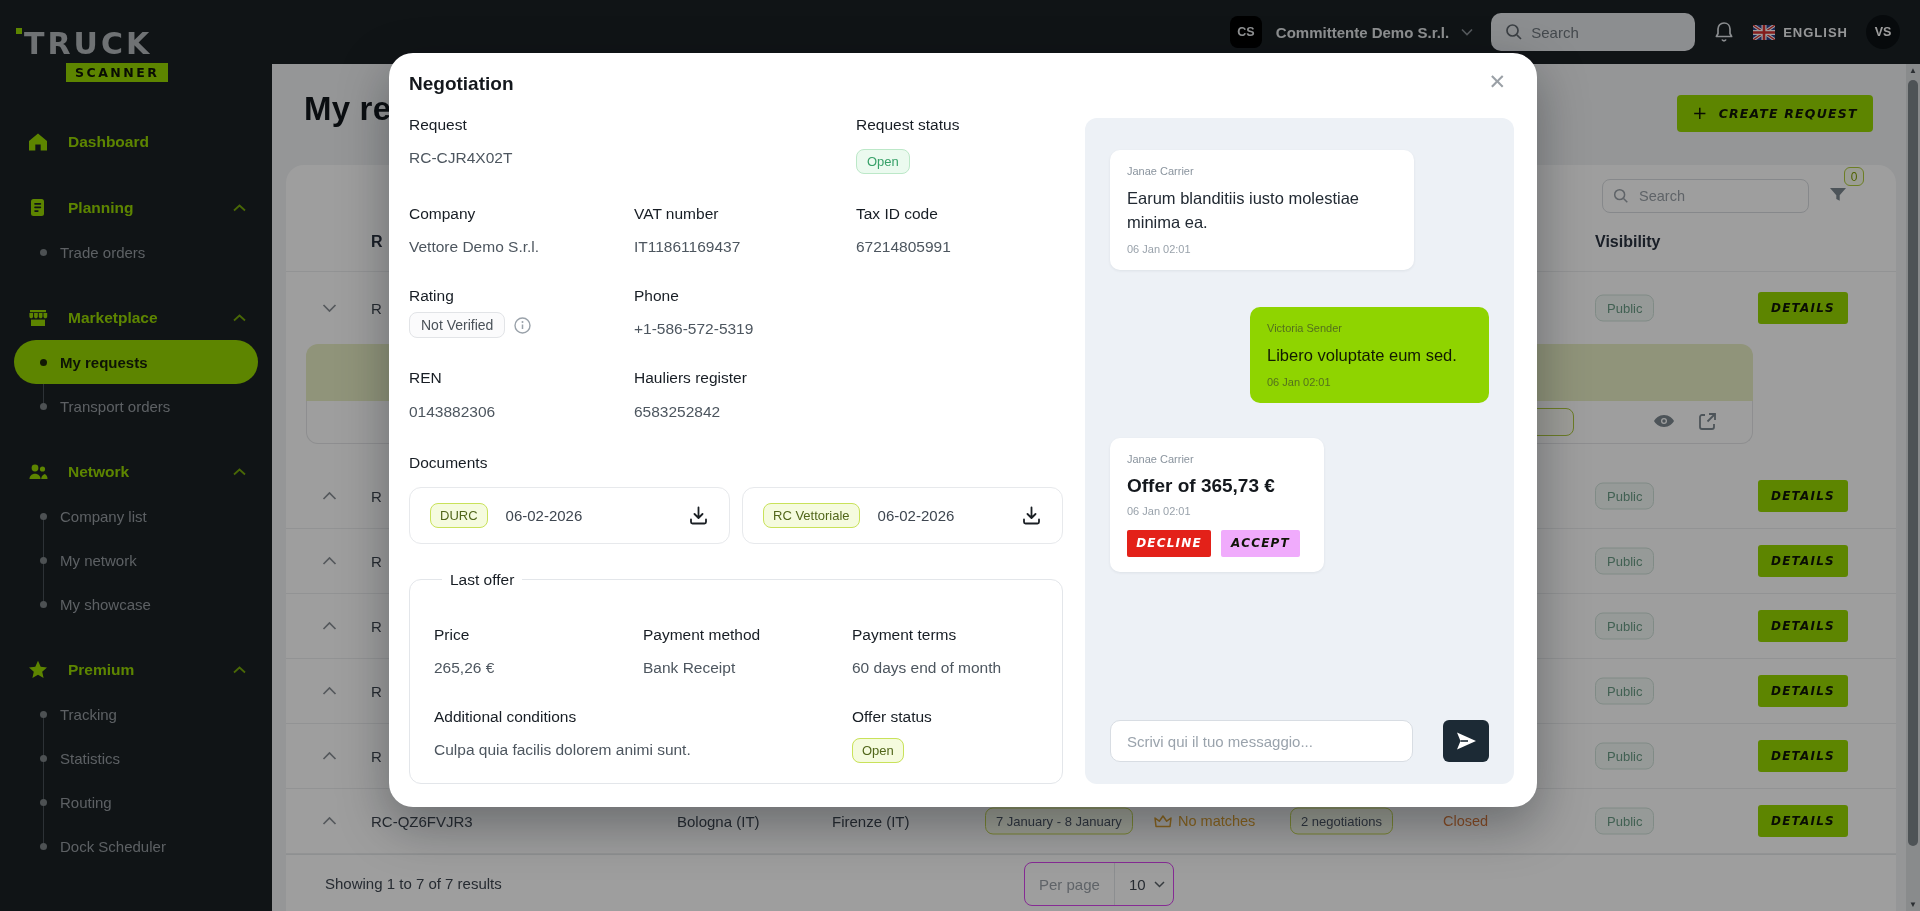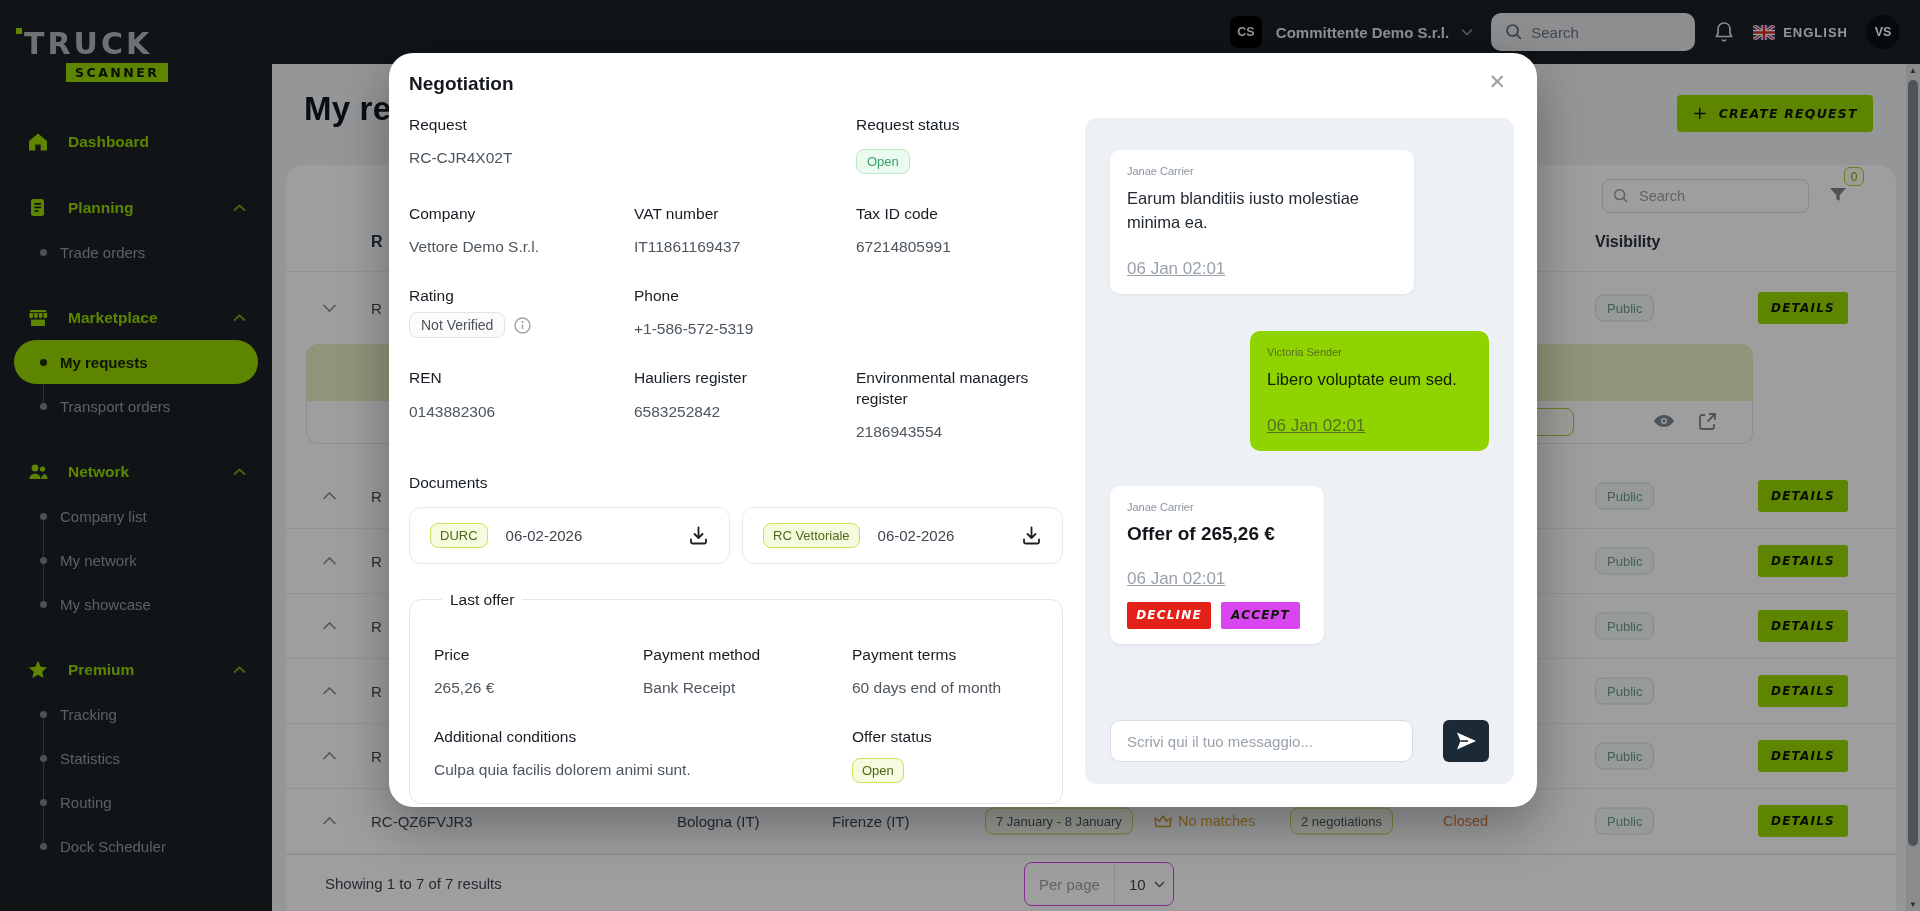--- a/index.html
+++ b/index.html
@@ -108,27 +108,27 @@
   .lo-grid { display:grid; grid-template-columns:209px 209px auto; }
 
   
   .chat { position:absolute; right:23px; top:65px; width:429px; height:666px; background:#EDF1F6; border-radius:12px; display:flex; flex-direction:column; padding:32px 25px 22px 25px; }
   .msg { border-radius:10px; padding:15px 17px; }
   .msg.white { background:#fff; width:304px; box-shadow:0 1px 3px rgba(20,30,40,.07); align-self:flex-start; }
   .msg.green { background:#8FD400; width:239px; align-self:flex-end; margin-top:37px; }
   .msg.offer { width:214px; margin-top:35px; }
   .mname { font-size:11px; color:#8A949E; margin-bottom:10px; }
   .mtext { font-size:16.5px; color:#222A33; line-height:1.45; }
-  .mtime { font-size:17px; color:#99A2AB; margin-top:24px;text-decoration:underline; }
+  .mtime { font-size:11px; color:#99A2AB; margin-top:8px; }
   .msg.green .mname, .msg.green .mtime { color:#54701D; }
   .msg.green .mtext { color:#121A02; }
   .offer-amount { font-size:19px; font-weight:bold; color:#14181D; }
   .offer-actions { display:flex; gap:10px; margin-top:13px; }
   .decline-btn { width:84px; height:27px; background:#E32119; color:#fff; font-size:12px; border-radius:2px; display:flex; align-items:center; justify-content:center; }
-  .accept-btn { width:79px; height:27px; background:#d946ef; color:#101507; font-size:12px; border-radius:2px; display:flex; align-items:center; justify-content:center; }
+  .accept-btn { width:79px; height:27px; background:#f0abfc; color:#101507; font-size:12px; border-radius:2px; display:flex; align-items:center; justify-content:center; }
   .chat-input-row { margin-top:auto; display:flex; align-items:center; }
   .chat-input { width:304px; height:42px; border:1px solid #D8DDE3; border-radius:10px; padding:0 16px; font-size:15px; color:#333; font-family:inherit; background:#fff; }
   .chat-input::placeholder { color:#9AA3AC; }
   .send-btn { margin-left:30px; width:46px; height:42px; background:#1C2A35; border:none; border-radius:6px; cursor:pointer; display:flex; align-items:center; justify-content:center; color:#fff; }
 
   svg { display:block; }
 </style>
 </head>
 <body>
 
@@ -526,24 +526,20 @@
       </div>
 
       <div class="field">
         <div class="flabel">REN</div>
         <div class="fvalue">0143882306</div>
       </div>
       <div class="field">
         <div class="flabel">Hauliers register</div>
         <div class="fvalue">6583252842</div>
       </div>
-      <div class="field">
-        <div class="flabel">Environmental managers register</div>
-        <div class="fvalue">2186943554</div>
-      </div>
     </div>
 
     <div class="docs-label">Documents</div>
     <div class="doc-cards">
       <div class="doc-card">
         <span class="doc-badge">DURC</span>
         <span class="doc-date">06-02-2026</span>
         <button class="dl-btn">
           <svg width="21" height="21" viewBox="0 0 21 21">
               <path d="M10.5 2.5v10M6.5 9l4 4 4-4" fill="none" stroke="#1A1F24" stroke-width="1.8" stroke-linecap="round" stroke-linejoin="round"></path>
@@ -596,21 +592,21 @@
       <div class="mtext">Earum blanditiis iusto molestiae minima ea.</div>
       <div class="mtime">06 Jan 02:01</div>
     </div>
     <div class="msg green">
       <div class="mname">Victoria Sender</div>
       <div class="mtext">Libero voluptate eum sed.</div>
       <div class="mtime">06 Jan 02:01</div>
     </div>
     <div class="msg white offer">
       <div class="mname">Janae Carrier</div>
-      <div class="offer-amount">Offer of 265,26 €</div>
+      <div class="offer-amount">Offer of 365,73 €</div>
       <div class="mtime">06 Jan 02:01</div>
       <div class="offer-actions">
         <button class="decline-btn btn-display">DECLINE</button>
         <button class="accept-btn btn-display">ACCEPT</button>
       </div>
     </div>
     <div class="chat-input-row">
       <input class="chat-input" placeholder="Scrivi qui il tuo messaggio..." style="">
       <button class="send-btn">
         <svg width="22" height="20" viewBox="0 0 22 20">

